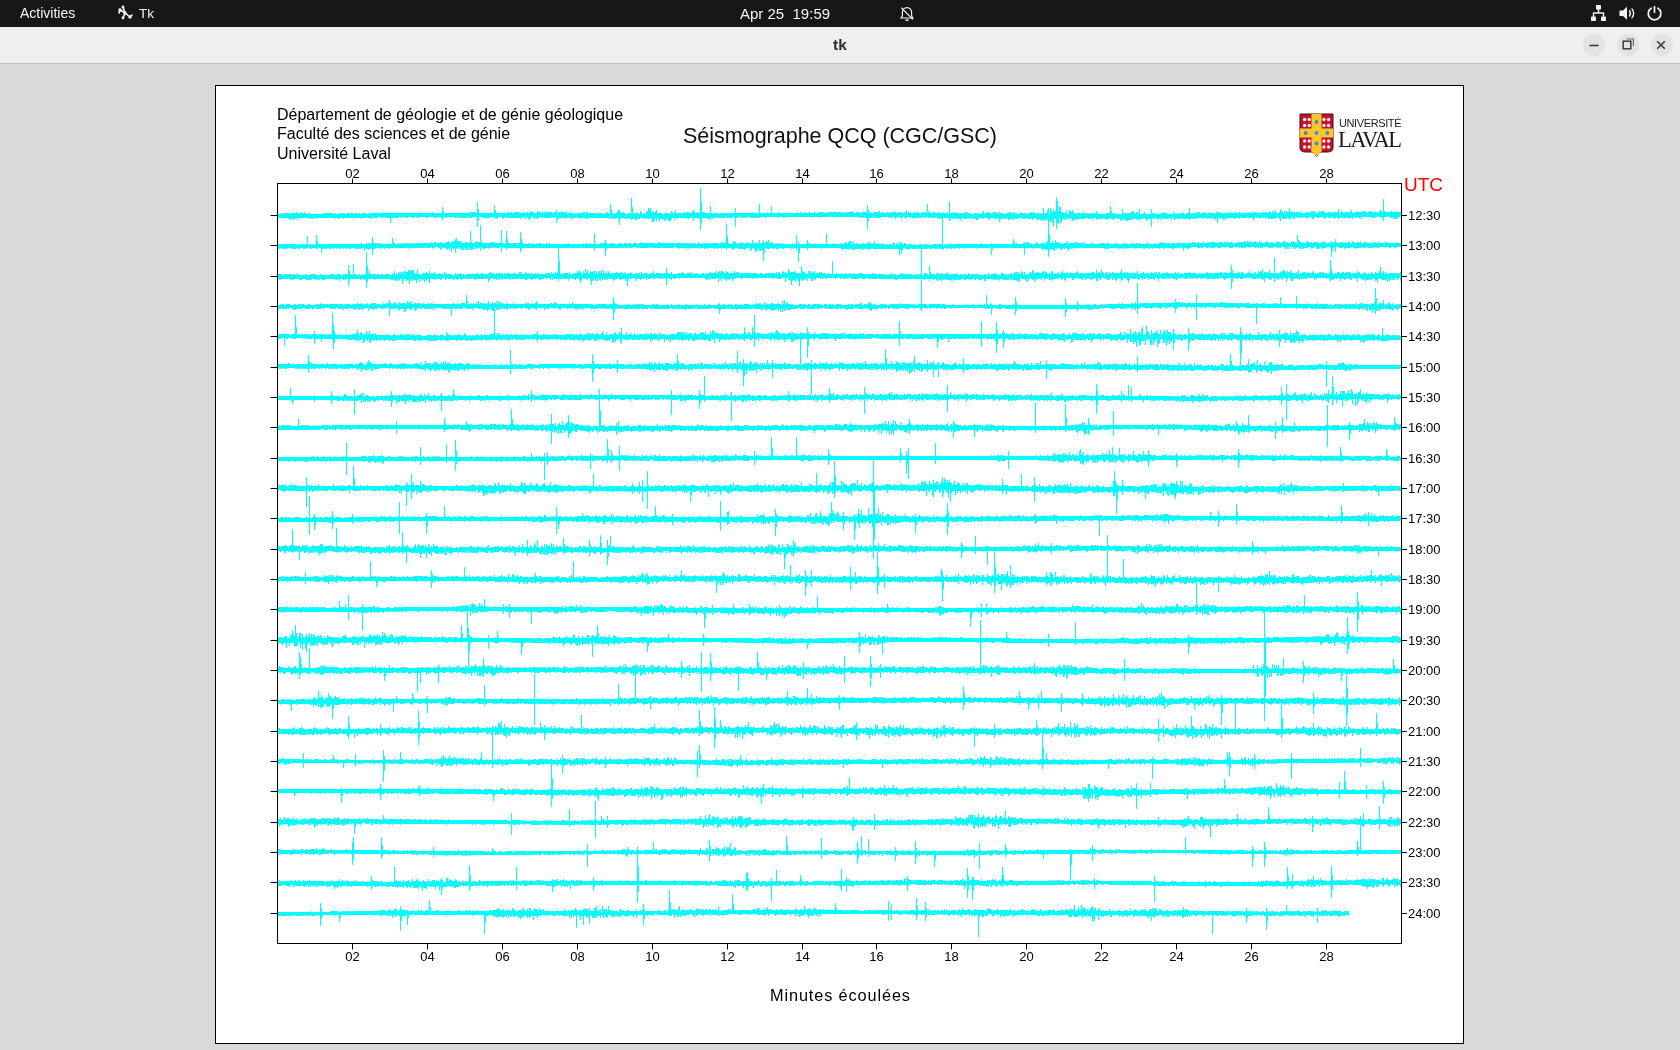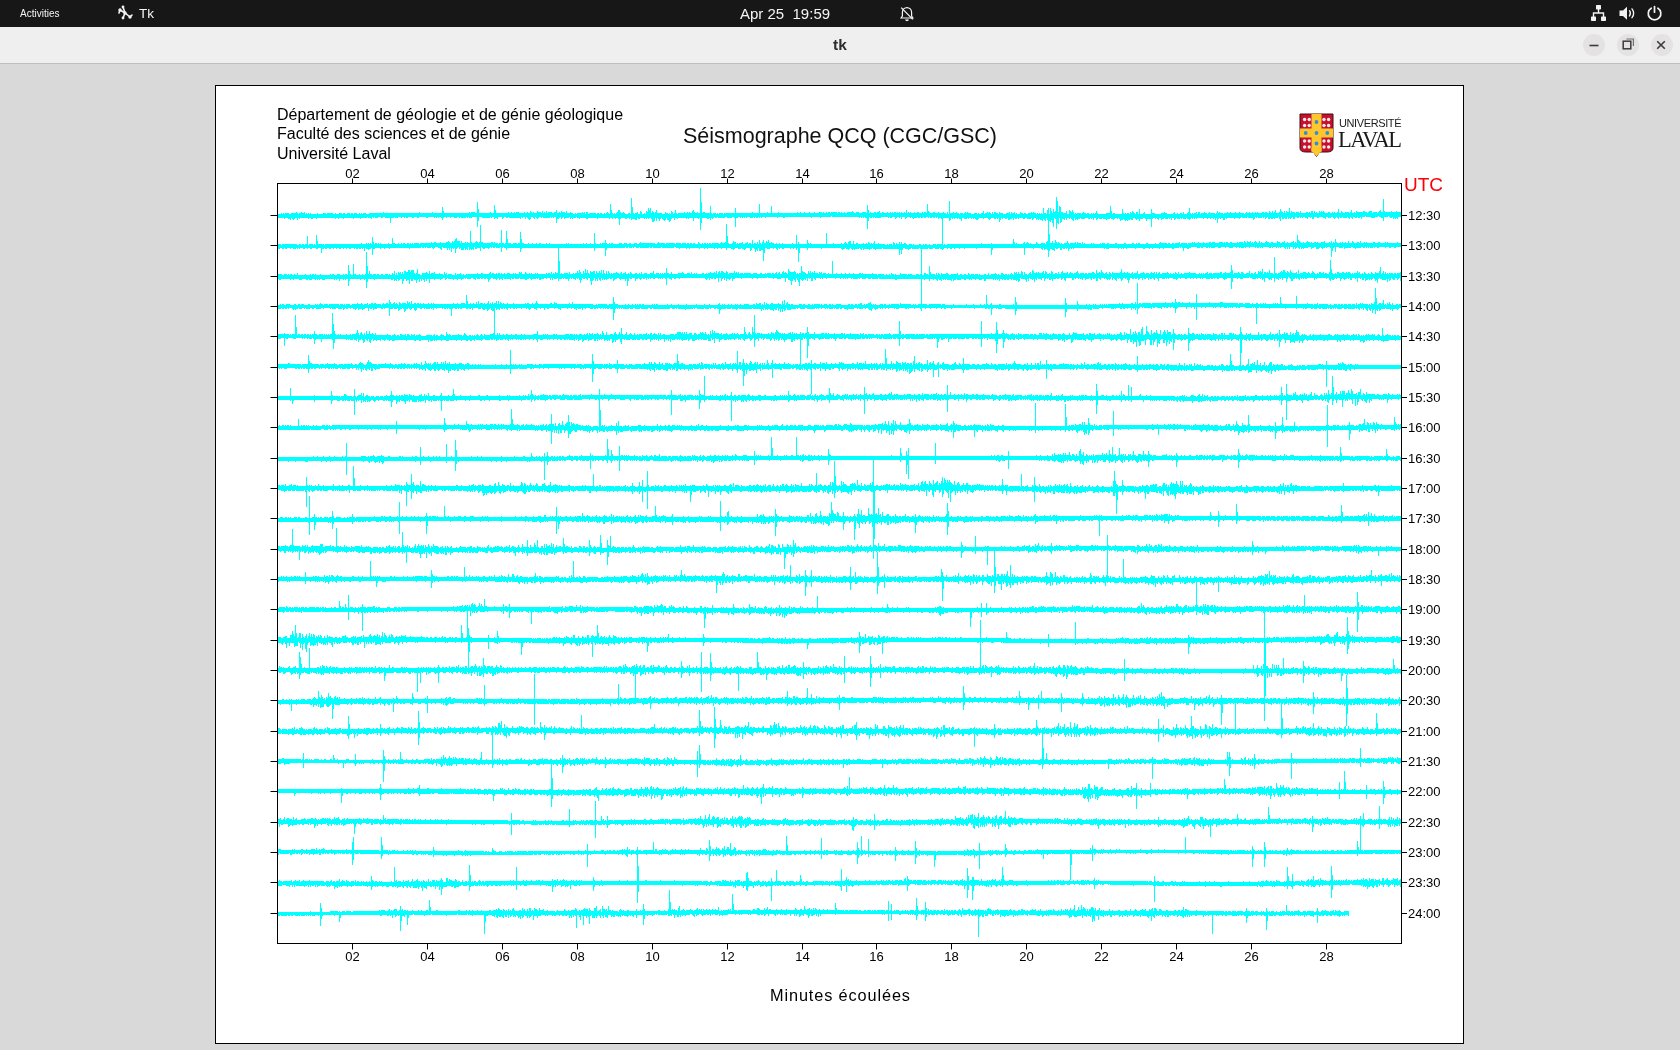--- a/index.html
+++ b/index.html
@@ -1,16 +1,16 @@
 <!DOCTYPE html>
 <html><head><meta charset="utf-8"><style>
 html,body{margin:0;padding:0;width:1680px;height:1050px;background:#d9d9d9;overflow:hidden;
 font-family:"Liberation Sans",sans-serif;}
 #topbar{position:absolute;left:0;top:0;width:1680px;height:27px;background:#171717;color:#f4f4f4;}
-#topbar .act{position:absolute;left:20px;top:0;line-height:27px;font-size:10px;}
+#topbar .act{position:absolute;left:20px;top:0;line-height:27px;font-size:14px;}
 #topbar .tkl{position:absolute;left:139px;top:0;line-height:27px;font-size:13.5px;}
 #topbar .clock{position:absolute;left:740px;width:200px;top:0;line-height:27px;font-size:15px;text-align:left;}
 #titlebar{position:absolute;left:0;top:27px;width:1680px;height:36px;background:#f0efef;border-bottom:1px solid #c0bfbf;}
 #titlebar .t{position:absolute;left:0;width:100%;text-align:center;line-height:36px;font-size:15.5px;font-weight:bold;color:#2d2d2d;}
 .wbtn{position:absolute;top:7px;width:22px;height:22px;border-radius:50%;background:#e4e2e2;}
 </style></head><body>
 <div id="topbar">
  <span class="act">Activities</span>
  <svg style="position:absolute;left:116px;top:4px" width="19" height="19" viewBox="0 0 19 19">
   <g stroke="#f4f4f4" stroke-width="1.6" fill="none" stroke-linecap="round">

